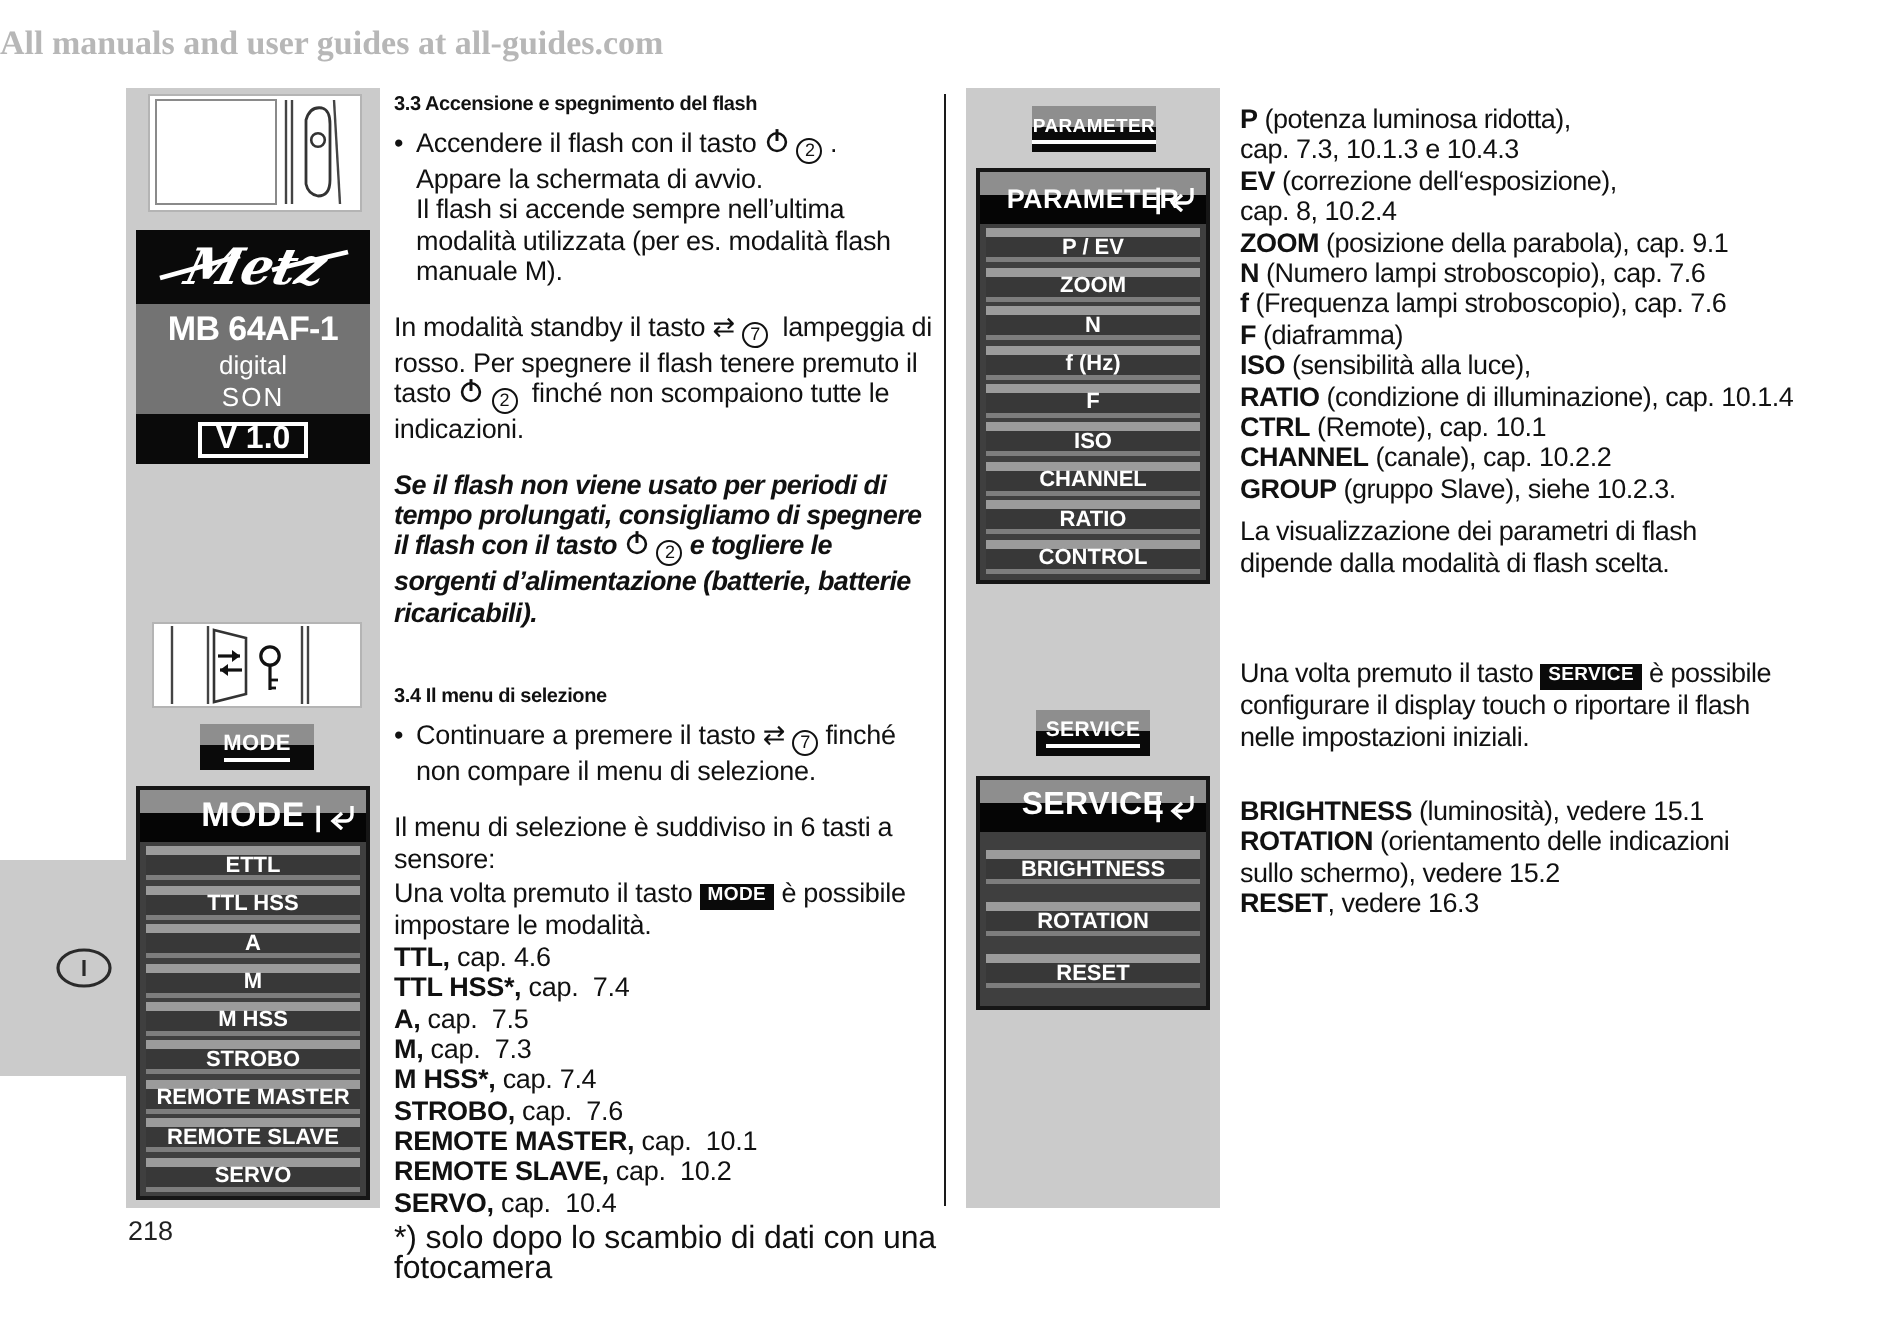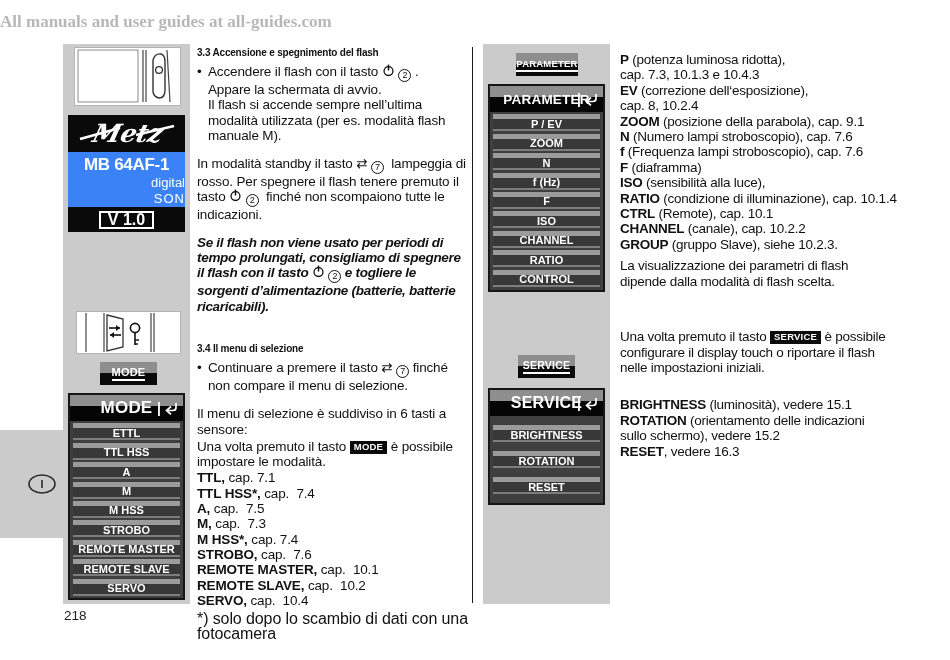--- a/index.html
+++ b/index.html
@@ -13,24 +13,24 @@
     position:absolute; top:12px; left:0; width:100%; 
     font-family:"Liberation Serif", serif; font-weight:bold; font-size:17px; color:#b7b7b7;
   }
   
   .gray-col { position:absolute; background:#cbcbcb; }
   .left-col  { left:63px;  top:44px; width:127px; height:560px; }
   .right-col { left:483px; top:44px; width:127px; height:560px; }
   .img-box { position:absolute; background:#fff; border:1px solid #b4b4b4; }
   
   .metz-logo { position:absolute; left:5px; top:71px; width:117px; height:37px; background:#0a0a0a; }
-  .model-panel { position:absolute; left:5px; top:108px; width:117px; height:55px; background:#3b82f6;
+  .model-panel { position:absolute; left:5px; top:108px; width:117px; height:55px; background:#737373;
     color:#fff; text-align:center; padding-top:3px; }
   .model-name { font-weight:bold; font-size:17px; letter-spacing:-0.3px; }
-  .model-sub  { font-size:13px; line-height:16px;text-align:right; }
+  .model-sub  { font-size:13px; line-height:16px; }
   .version-strip { position:absolute; left:5px; top:163px; width:117px; height:25px; background:#0a0a0a;
     display:flex; align-items:center; justify-content:center; }
   .version-box { border:2px solid #fff; color:#fff; font-weight:bold; font-size:16px; padding:0 7px; line-height:14px; }
   
   .key-badge { position:absolute; background:linear-gradient(to bottom,#8e8e8e 0,#8e8e8e 46%,#0a0a0a 46%);
     display:flex; align-items:center; justify-content:center; }
   .key-badge span { color:#fff; font-weight:bold; border-bottom:2px solid #fff; padding-bottom:1px; letter-spacing:0.2px; }
   
   .menu-panel { position:absolute; border:2px solid #161616; background:#3f3f3f; padding:0 3px 4px 3px; }
   .menu-header { margin:0 -3px; height:26px; position:relative;
@@ -214,21 +214,21 @@
       </div>
     </div>
 
     <div class="para">Il menu di selezione è suddiviso in 6 tasti a sensore:</div>
 
     <div style="margin-top:2px;">
       <span>Una volta premuto il tasto </span><span class="inline-badge">MODE</span><span> è possibile impostare le modalità.</span>
     </div>
 
     <div class="modelist">
-      <div><span class="term">TTL,</span><span> cap. 7.1</span></div>
+      <div><span class="term">TTL,</span><span> cap. 4.6</span></div>
       <div><span class="term">TTL HSS*,</span><span> cap.  7.4</span></div>
       <div><span class="term">A,</span><span> cap.  7.5</span></div>
       <div><span class="term">M,</span><span> cap.  7.3</span></div>
       <div><span class="term">M HSS*,</span><span> cap. 7.4</span></div>
       <div><span class="term">STROBO,</span><span> cap.  7.6</span></div>
       <div><span class="term">REMOTE MASTER,</span><span> cap.  10.1</span></div>
       <div><span class="term">REMOTE SLAVE,</span><span> cap.  10.2</span></div>
       <div><span class="term">SERVO,</span><span> cap.  10.4</span></div>
     </div>
 

